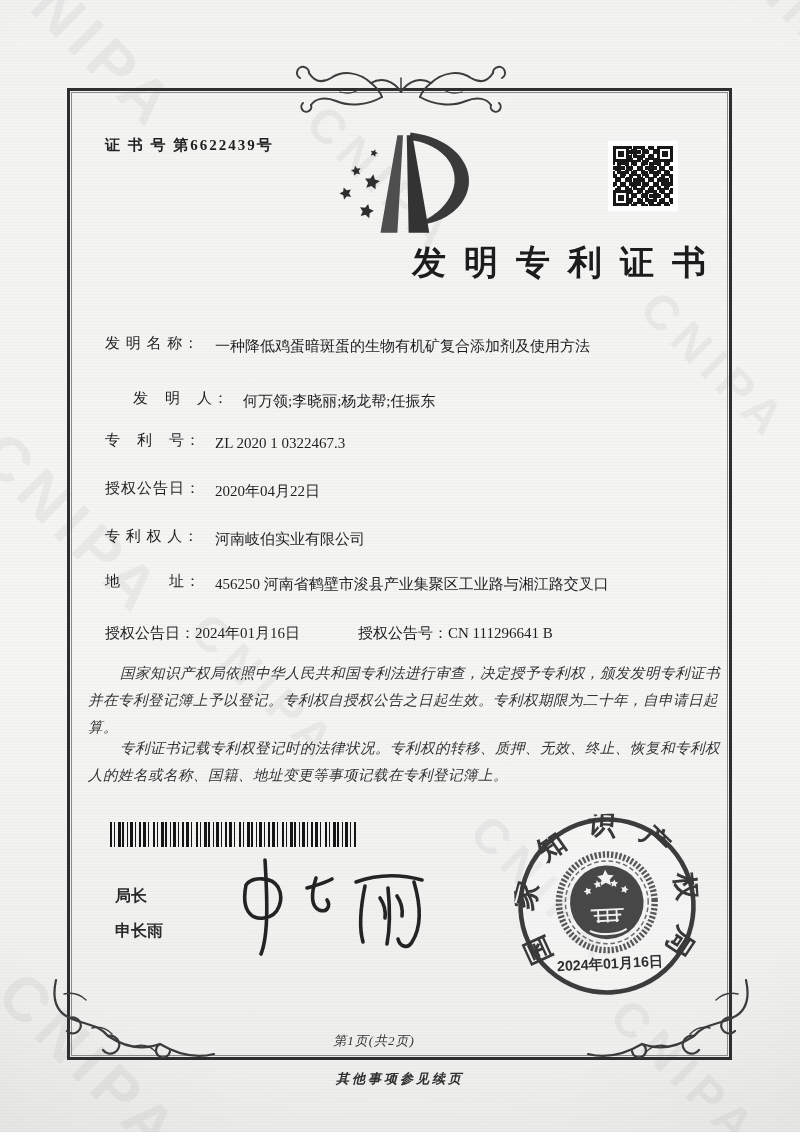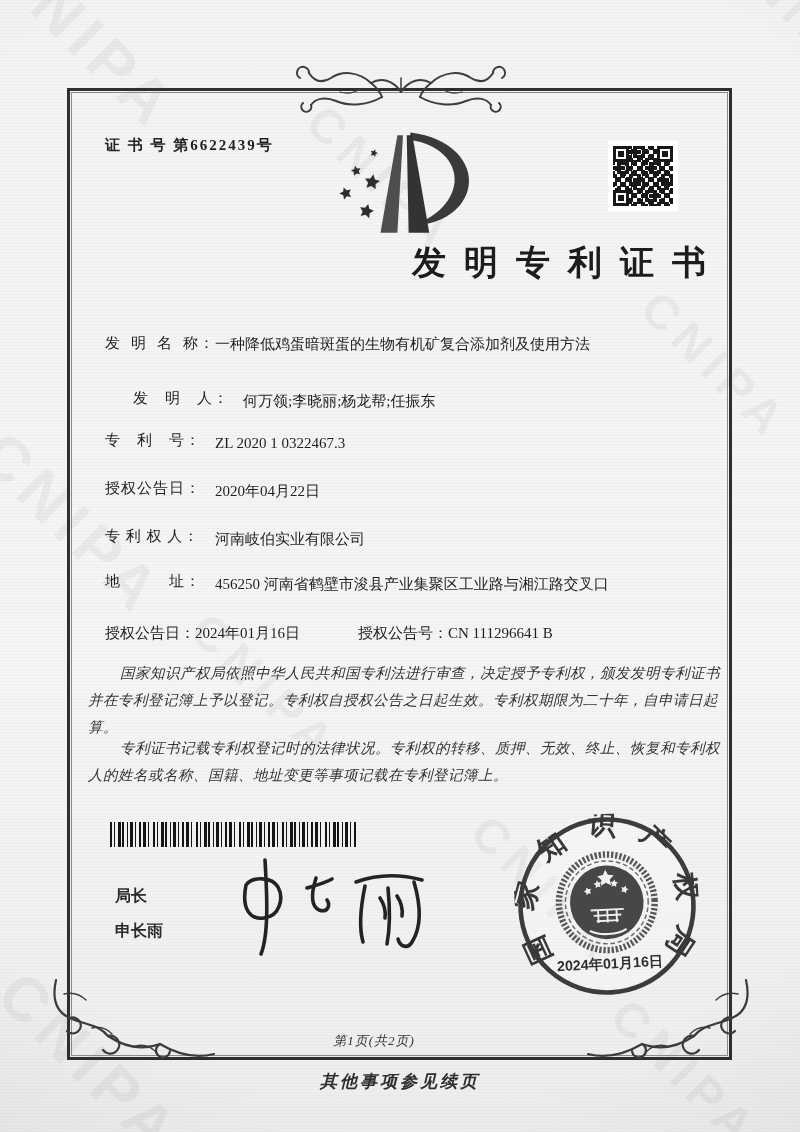--- a/index.html
+++ b/index.html
@@ -83,21 +83,21 @@
   .sig-title{ position:absolute; left:115px; top:886px; font-family:"Liberation Sans",sans-serif; font-weight:700; font-size:16px; color:#2a2a2a; }
   .sig-name { position:absolute; left:115px; top:921px; font-family:"Liberation Sans",sans-serif; font-weight:700; font-size:16px; color:#2a2a2a; }
   .signature{ position:absolute; left:228px; top:852px; }
   .seal{ position:absolute; left:515px; top:814px; transform:rotate(-3deg); }
   .page-no{
     position:absolute; left:67px; top:1032px; width:614px; text-align:center;
     font-size:13px; font-style:italic; letter-spacing:1px; color:#333;
   }
   .continuation{
     position:absolute; left:0; top:1070px; width:800px; text-align:center;
-    font-size:17px; font-style:italic; font-weight:700; letter-spacing:3px; color:#2e2e2e;
+    font-size:13px; font-style:italic; font-weight:700; letter-spacing:3px; color:#2e2e2e;
   }
   .flourish{ position:absolute; z-index:4; }
   .fl-top{ left:282px; top:56px; }
   .fl-bl{ left:46px; top:976px; }
   .fl-br{ left:584px; top:976px; transform:scaleX(-1); }
 </style>
 </head>
 <body>
 
 <div class="page">
@@ -174,21 +174,21 @@
       <polygon points="84,8 90,8 108,112 86,112" fill="#333333"></polygon>
       <use href="#star" transform="translate(49,27) scale(0.42) rotate(18)" fill="#2e2e2e"></use>
       <use href="#star" transform="translate(30,46) scale(0.55) rotate(-12)" fill="#2e2e2e"></use>
       <use href="#star" transform="translate(47,58) scale(0.85) rotate(10)" fill="#2e2e2e"></use>
       <use href="#star" transform="translate(19,70) scale(0.68) rotate(-20)" fill="#2e2e2e"></use>
       <use href="#star" transform="translate(41,89) scale(0.8) rotate(14)" fill="#2e2e2e"></use>
     </svg>
 
     <div class="cert-title">发明专利证书</div>
 
-    <div class="field" style="top:334px;font-family:Liberation Mono, monospace;">
+    <div class="field" style="top:334px;">
       <span class="lbl">发 明 名 称：</span>
       <span class="val">一种降低鸡蛋暗斑蛋的生物有机矿复合添加剂及使用方法</span>
     </div>
     <div class="field" style="top:389px;margin-left:28px;">
       <span class="lbl">发　明　人：</span>
       <span class="val">何万领;李晓丽;杨龙帮;任振东</span>
     </div>
     <div class="field" style="top:431px;">
       <span class="lbl">专　利　号：</span>
       <span class="val">ZL 2020 1 0322467.3</span>

